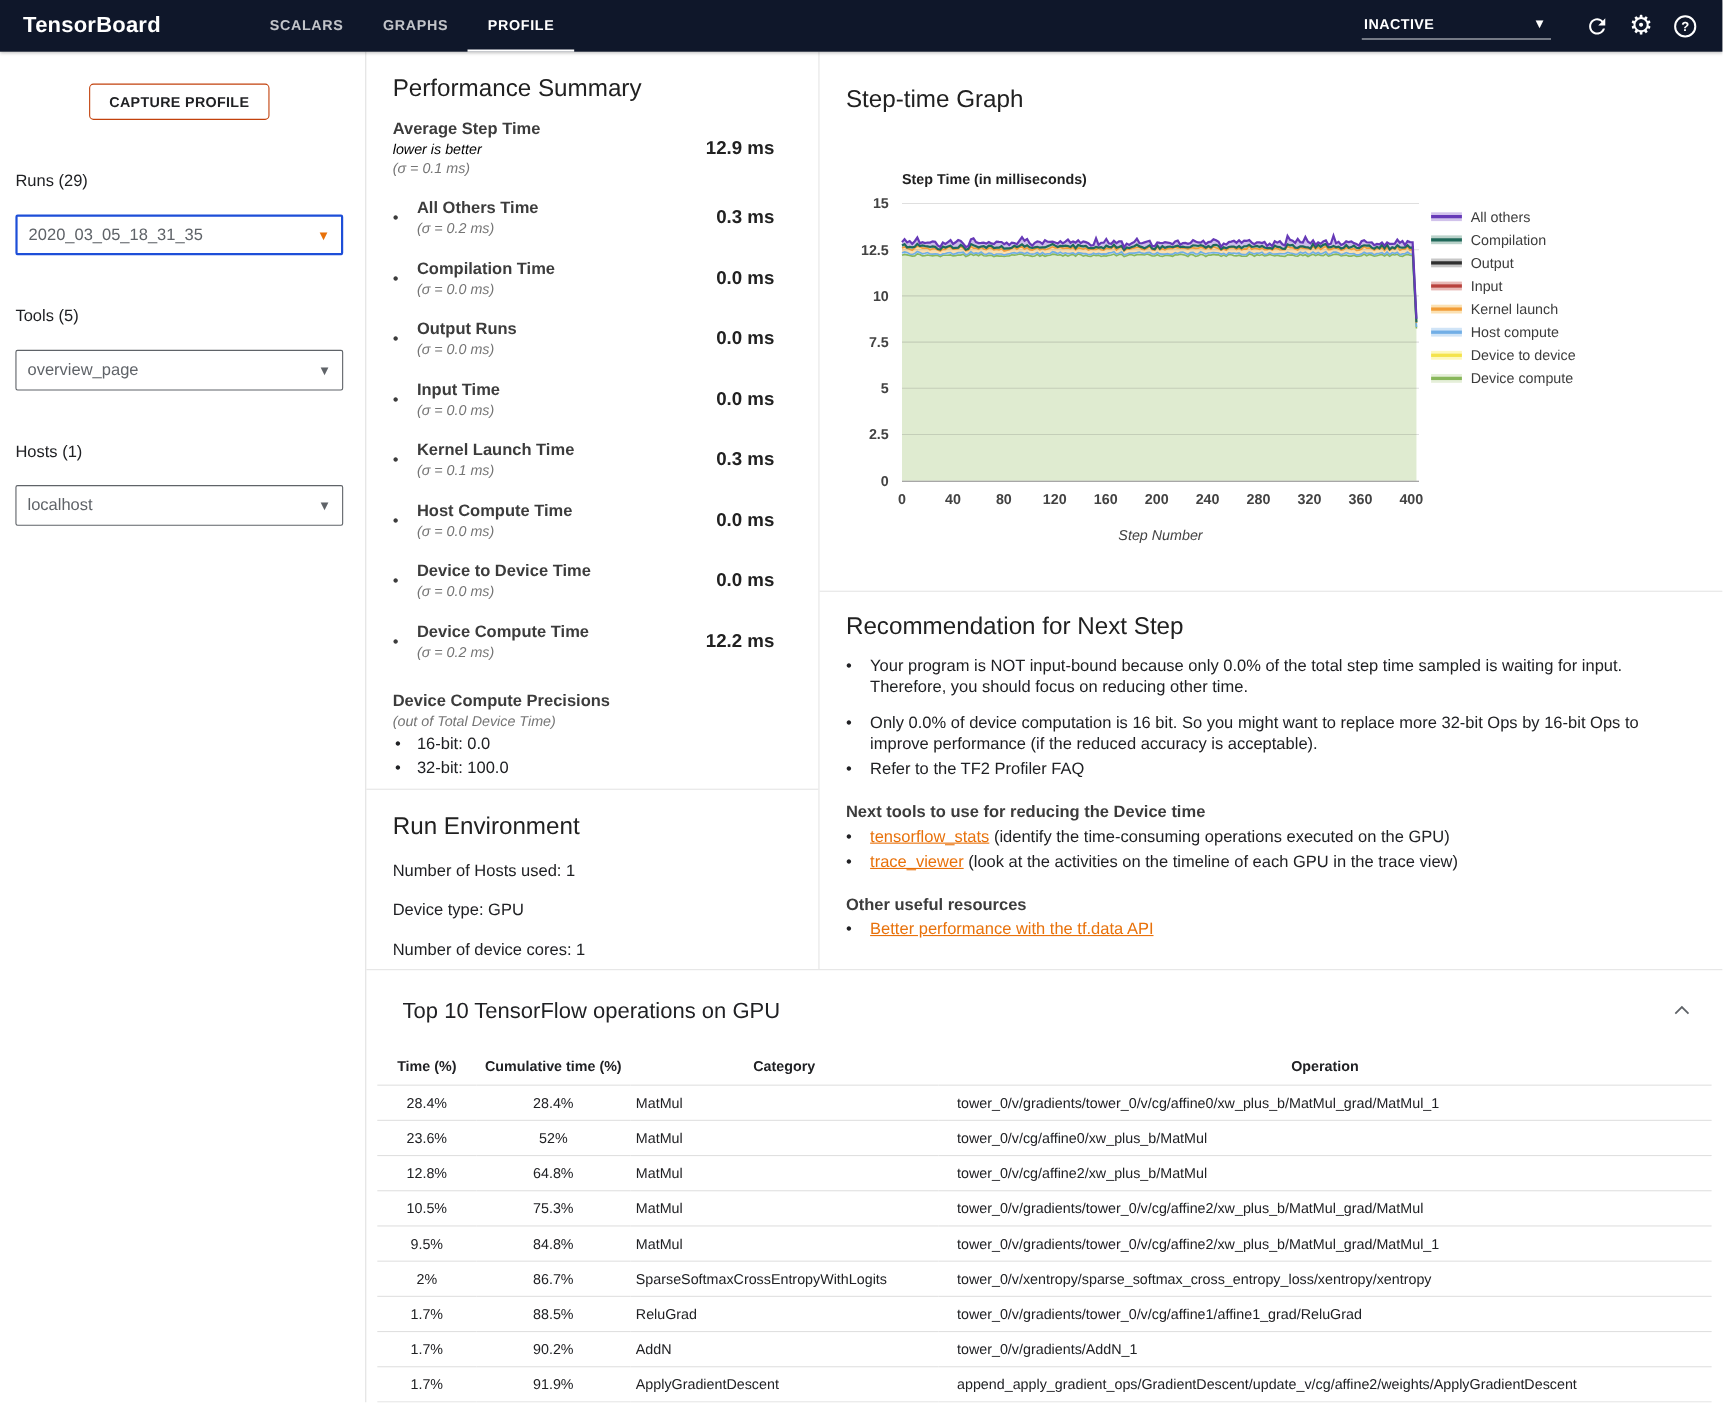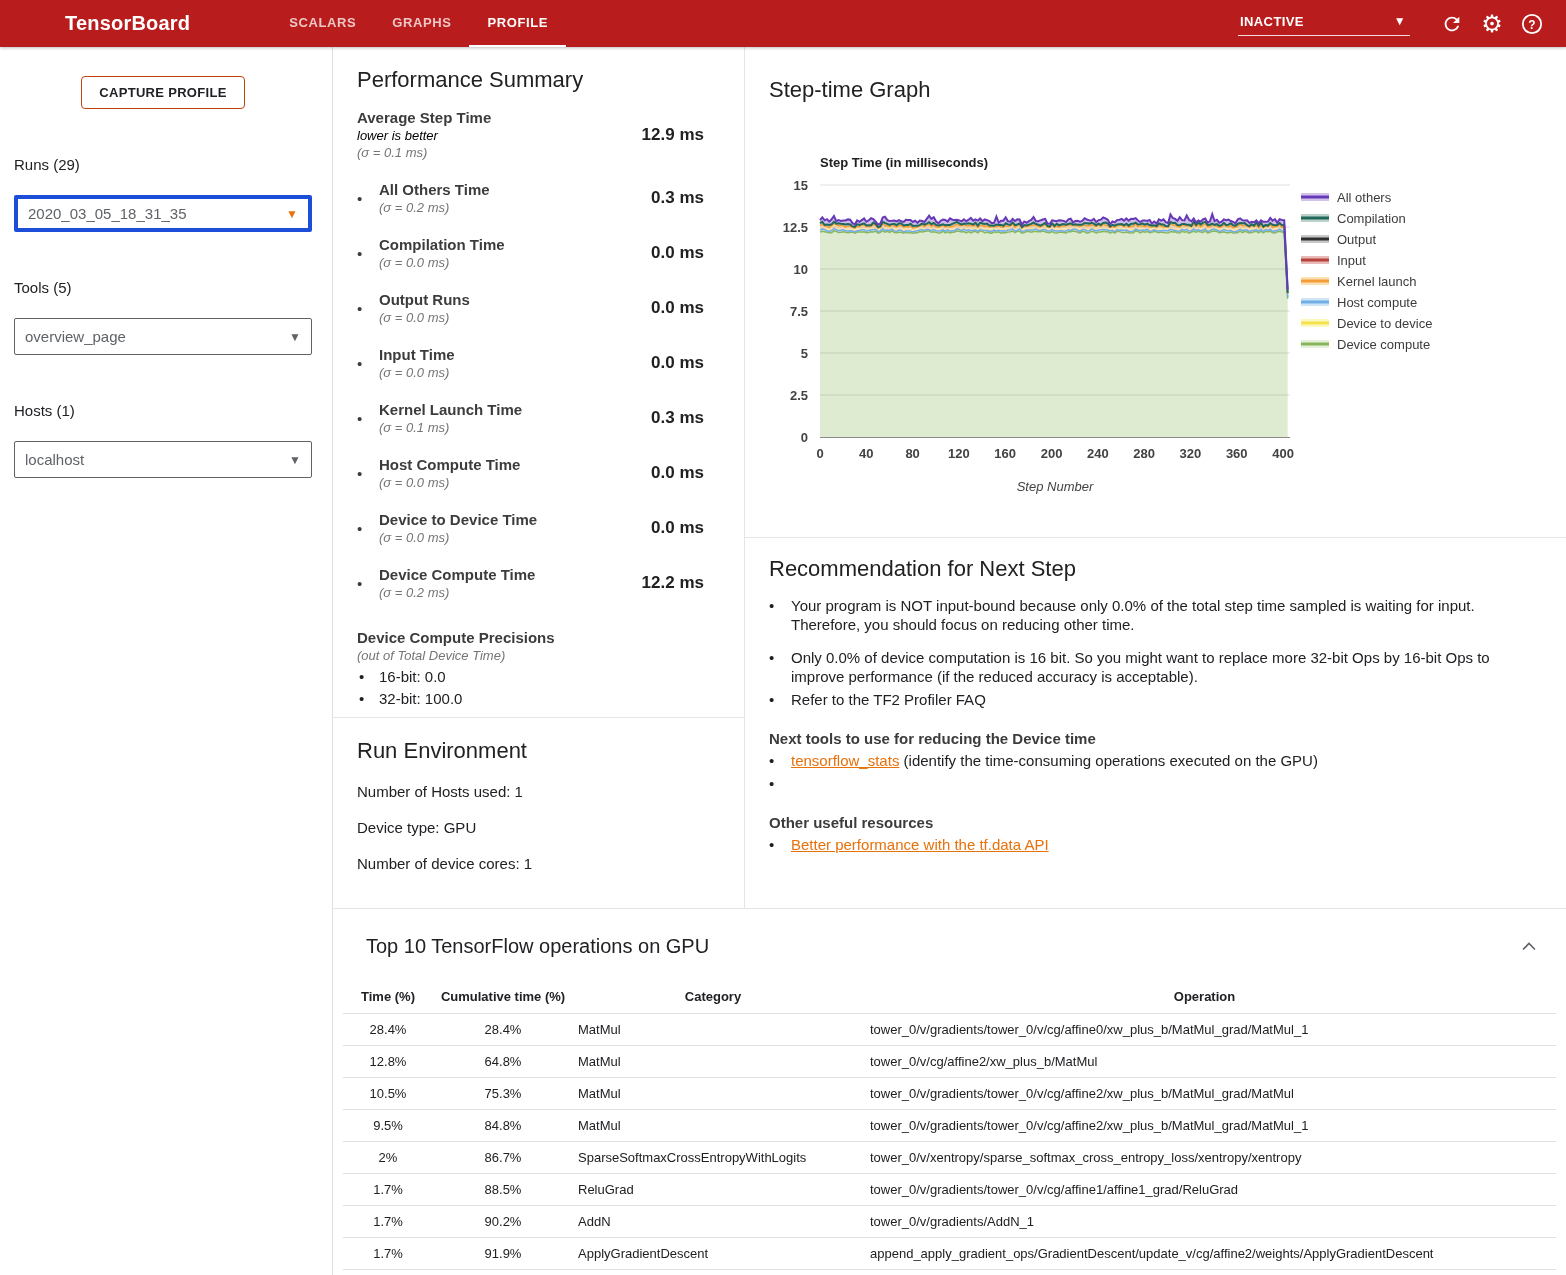--- a/index.html
+++ b/index.html
@@ -1,21 +1,21 @@
 <!DOCTYPE html>
 <html><head>
 <meta charset="utf-8">
 <style>
   * { margin:0; padding:0; box-sizing:border-box; }
   html,body { width:1566px; height:1275px; overflow:hidden; background:#fff;
     font-family:"Liberation Sans", sans-serif; color:#202124; }
 
   
-  .appbar { height:47px; background:#b91c1c; display:flex; align-items:stretch;
-    box-shadow:0 1px 3px rgba(0,0,0,.25); position:relative; z-index:5;padding-left:44px; }
+  .appbar { height:47px; background:#0f172a; display:flex; align-items:stretch;
+    box-shadow:0 1px 3px rgba(0,0,0,.25); position:relative; z-index:5; }
   .appbar-title { color:#fff; font-size:20px; font-weight:bold; align-self:center;
     padding:0 21px; letter-spacing:.2px; }
   .tabs { display:flex; margin-left:60px; }
   .tab { display:flex; align-items:center; padding:0 18px; color:rgba(255,255,255,.75);
     font-size:13px; font-weight:bold; letter-spacing:.6px; cursor:pointer;
     border-bottom:2px solid transparent; }
   .tab.active { color:#fff; border-bottom:2px solid #fff; }
   .appbar-right { margin-left:auto; display:flex; align-items:center; padding-right:14px; }
   .status-select { width:172px; border-bottom:1px solid rgba(255,255,255,.85);
     color:#fff; font-size:13px; font-weight:bold; letter-spacing:.4px;
@@ -41,21 +41,21 @@
   h1.sec { font-size:22px; font-weight:normal; color:#212121; }
 
   
   .capture-btn { display:block; margin:0 auto; width:164px; height:33px; background:#fff;
     border:1px solid #c2410c; border-radius:4px; font-size:13px; font-weight:bold;
     letter-spacing:.3px; color:#202124; cursor:pointer; font-family:inherit; }
   .ctl-label { font-size:15px; margin-top:47px; }
   .select { margin-top:22px; height:37px; border:1px solid #5f6368; border-radius:2px;
     display:flex; align-items:center; justify-content:space-between;
     padding:0 10px; font-size:15px; color:#5f6368; cursor:pointer; }
-  .select.focused { border:4px solid #1d4ed8; }
+  .select.focused { border:2px solid #1d4ed8; }
   .select .caret { color:#5f6368; }
   .select.focused .caret { color:#e8710a; }
 
   
   .avg-row { display:flex; align-items:center; margin-top:16px; }
   .avg-row .pi-value { margin-left:auto; }
   .pi-label { font-size:15px; font-weight:bold; color:#3c3c3c; }
   .pi-note { font-size:13px; font-style:italic; color:#000000; margin-top:2px; }
   .pi-sigma { font-size:13px; font-style:italic; color:#757575; margin-top:2px; }
   .pi-value { font-size:17px; font-weight:bold; color:#212121; margin-left:auto; padding-right:16px; }
@@ -339,20 +339,21 @@
                 <span class="bullet">•</span>
                 <span>Refer to the TF2 Profiler FAQ</span>
               </div>
               <div class="rec-head">Next tools to use for reducing the Device time</div>
               <div class="rec-item">
                 <span class="bullet">•</span>
                 <span><a class="link">tensorflow_stats</a> (identify the time-consuming operations executed on the GPU)</span>
               </div>
               <div class="rec-item">
                 <span class="bullet">•</span>
+                <span><a class="link">trace_viewer</a> (look at the activities on the timeline of each GPU in the trace view)</span>
               </div>
               <div class="rec-head">Other useful resources</div>
               <div class="rec-item">
                 <span class="bullet">•</span>
                 <span><a class="link">Better performance with the tf.data API</a></span>
               </div>
             </div>
         </div>
       </div>
     </div>
@@ -380,20 +381,26 @@
             </tr>
           </thead>
         <tbody id="ops-body">
             <tr>
               <td>28.4%</td>
               <td>28.4%</td>
               <td class="cat">MatMul</td>
               <td class="op">tower_0/v/gradients/tower_0/v/cg/affine0/xw_plus_b/MatMul_grad/MatMul_1</td>
             </tr>
             <tr>
+              <td>23.6%</td>
+              <td>52%</td>
+              <td class="cat">MatMul</td>
+              <td class="op">tower_0/v/cg/affine0/xw_plus_b/MatMul</td>
+            </tr>
+            <tr>
               <td>12.8%</td>
               <td>64.8%</td>
               <td class="cat">MatMul</td>
               <td class="op">tower_0/v/cg/affine2/xw_plus_b/MatMul</td>
             </tr>
             <tr>
               <td>10.5%</td>
               <td>75.3%</td>
               <td class="cat">MatMul</td>
               <td class="op">tower_0/v/gradients/tower_0/v/cg/affine2/xw_plus_b/MatMul_grad/MatMul</td>

